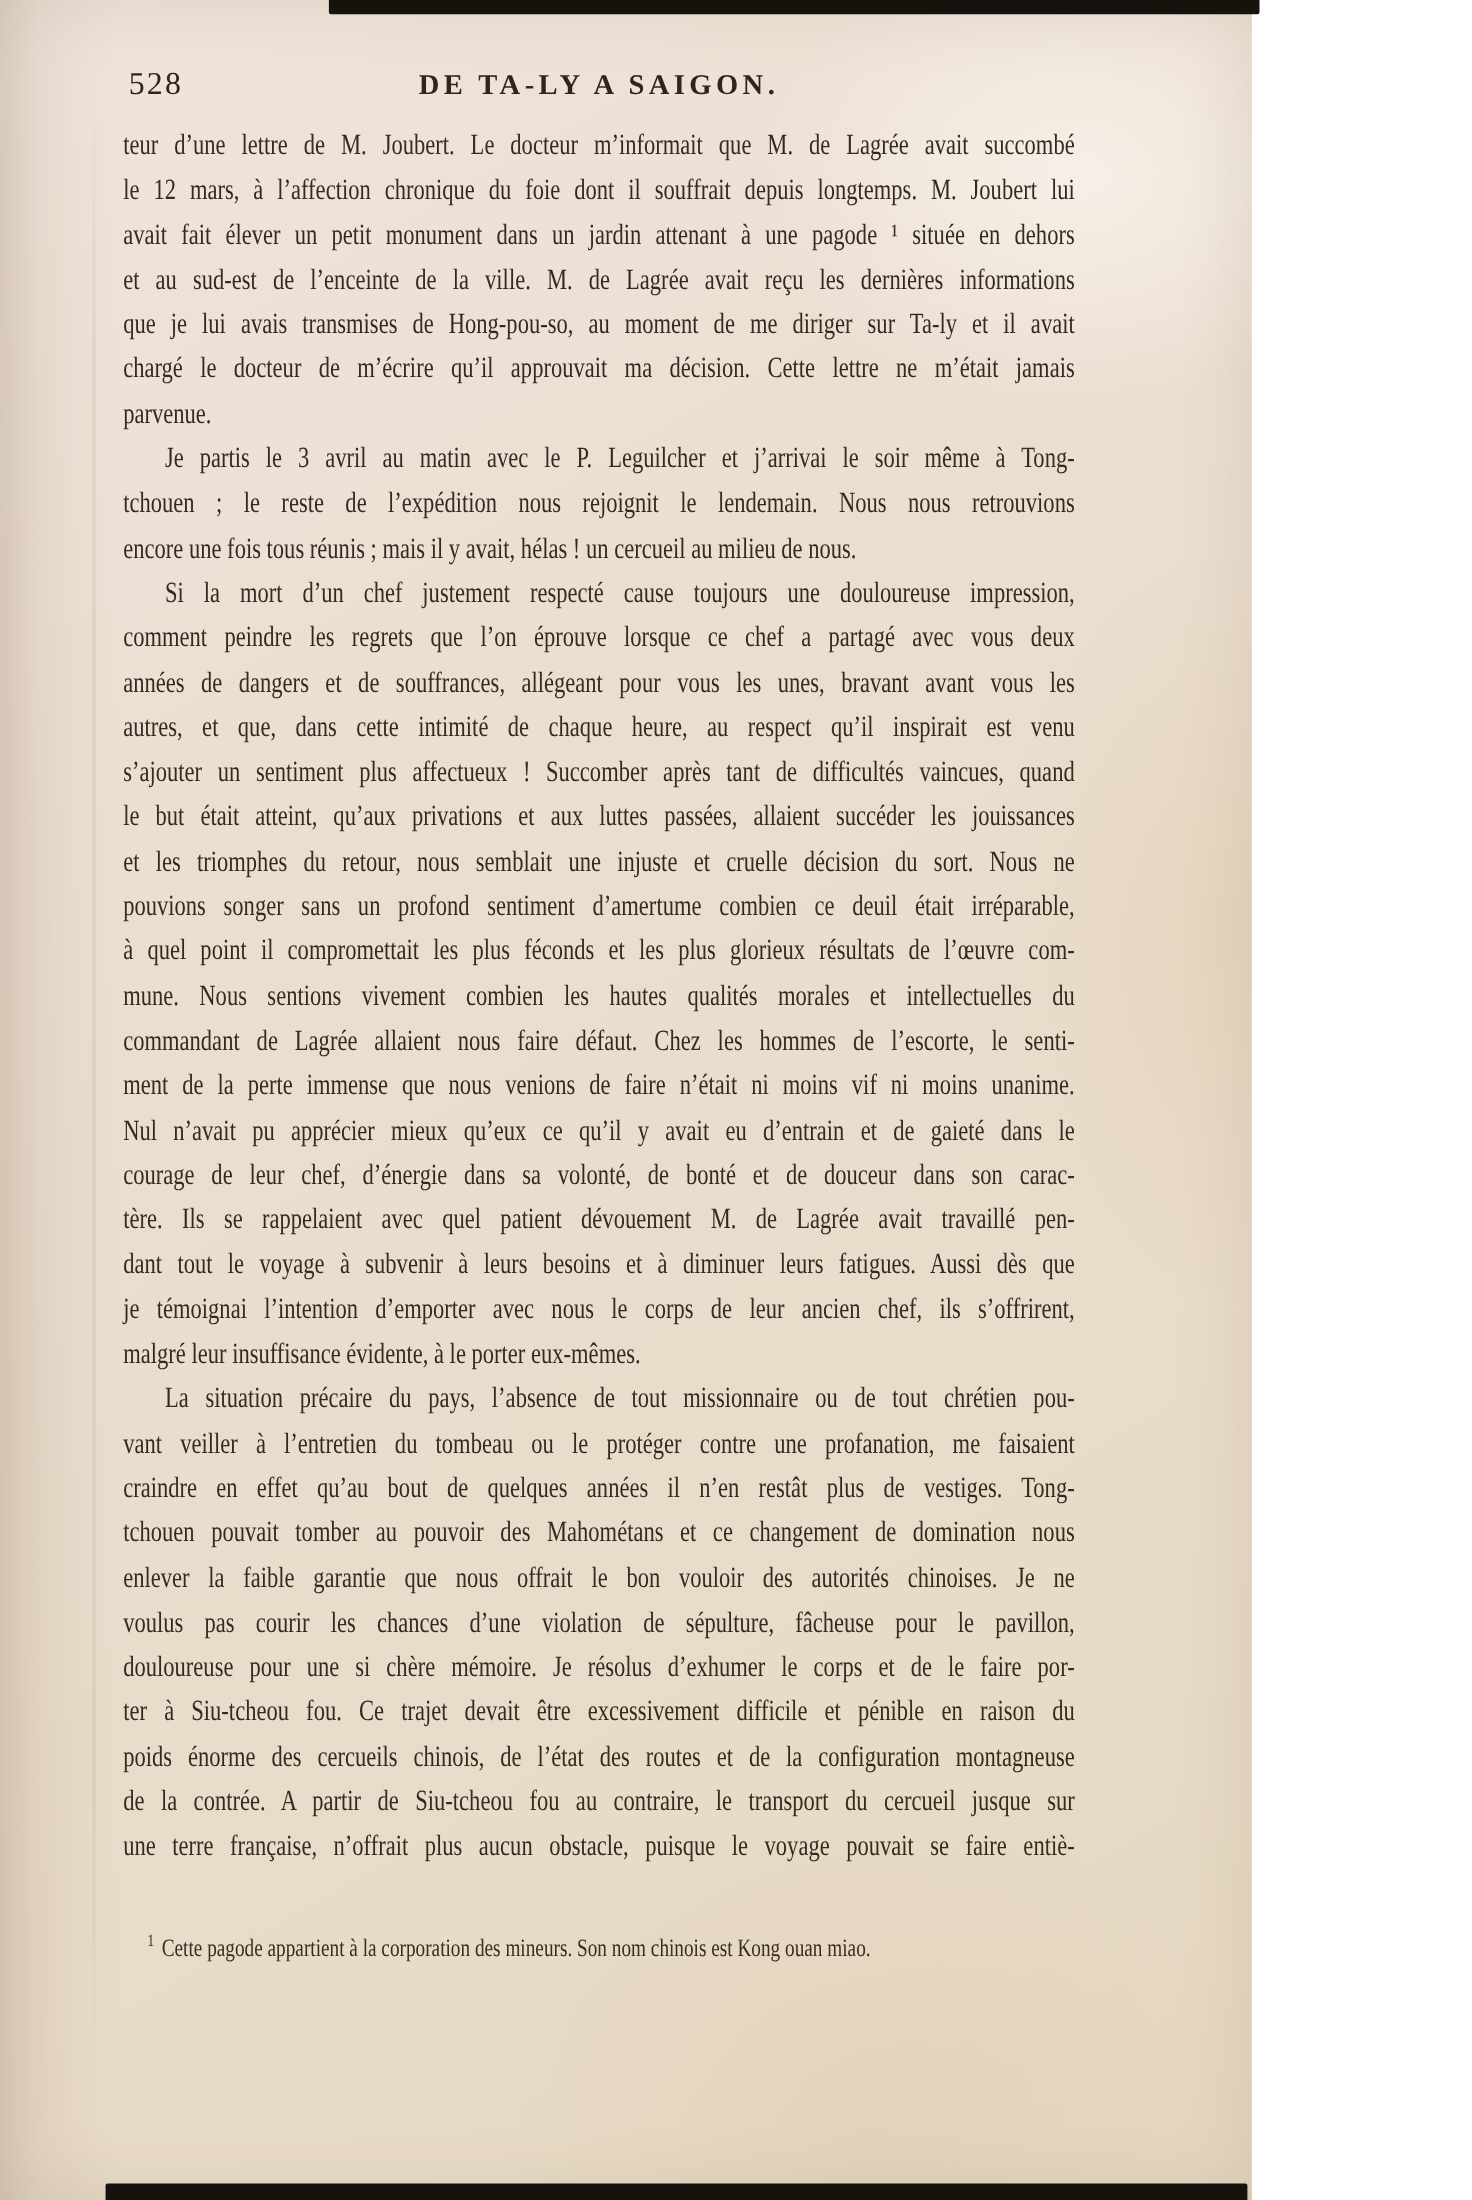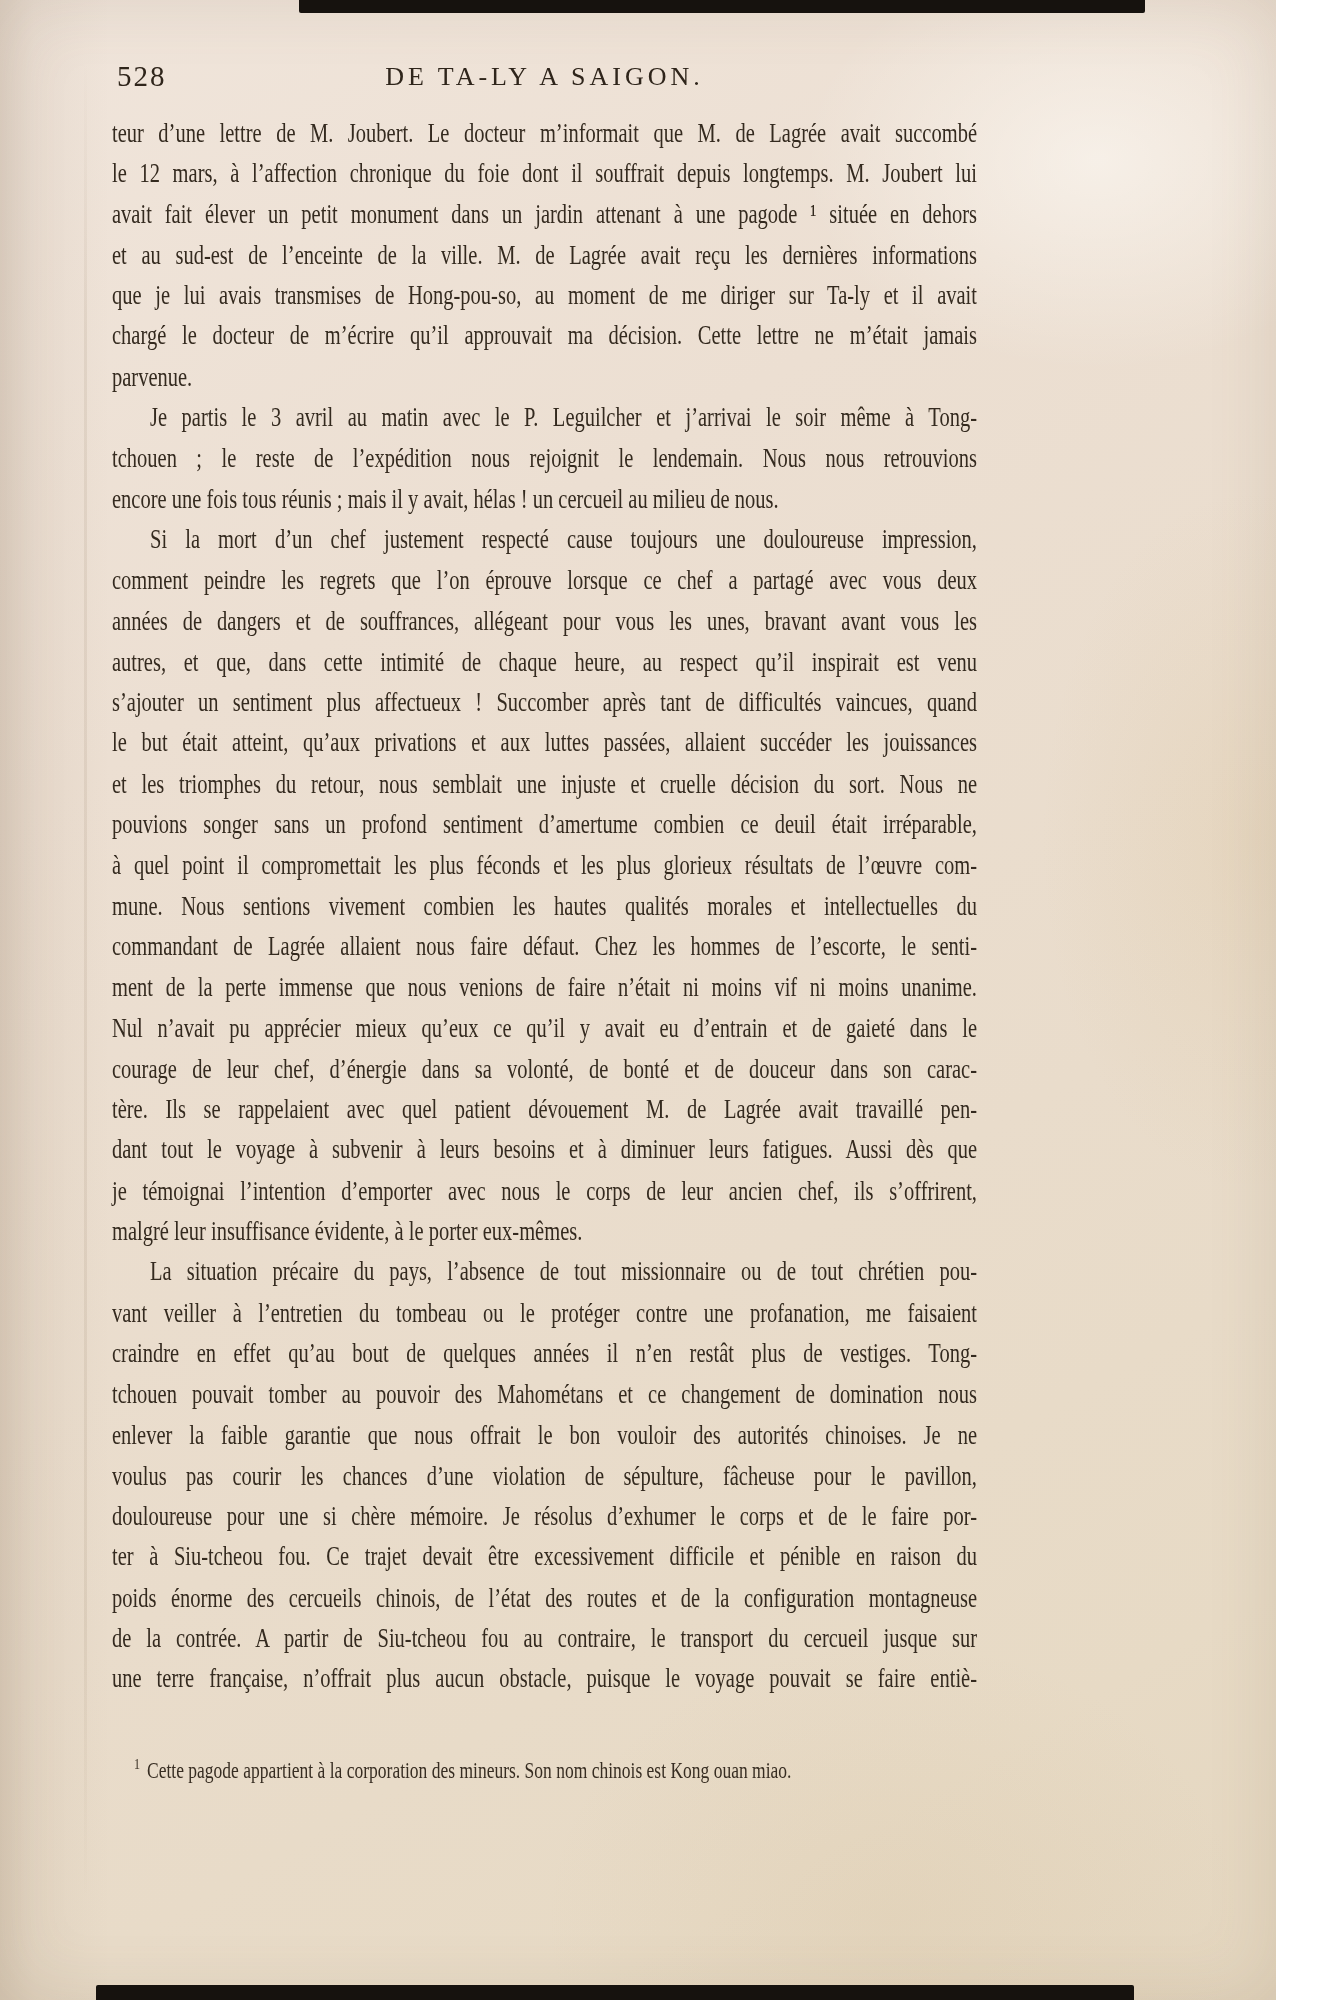--- a/index.html
+++ b/index.html
@@ -1,35 +1,35 @@
 <!DOCTYPE html>
 <html><head>
 <meta charset="utf-8">
 <style>
   html,body{margin:0;padding:0;}
   body{width:1338px;height:2000px;position:relative;overflow:hidden;
        font-family:"Liberation Serif","DejaVu Serif",serif;}
-  .page{position:absolute;inset:0;width:1276px;height:2000px;
+  .page{position:absolute;inset:0;width:1138px;height:2000px;
     background:
       radial-gradient(ellipse 420px 300px at 86% 8%, rgba(255,253,249,0.55), rgba(255,253,249,0) 70%),
       radial-gradient(ellipse 300px 500px at 98% 42%, rgba(205,172,110,0.14), rgba(205,172,110,0) 70%),
       radial-gradient(ellipse 500px 400px at 70% 96%, rgba(190,160,110,0.10), rgba(190,160,110,0) 70%),
       linear-gradient(90deg, rgba(140,115,90,0.16) 0px, rgba(140,115,90,0.07) 34px, rgba(140,115,90,0.0) 110px),
       linear-gradient(150deg, #f0e5db 0%, #ecdfd2 30%, #e9dccb 62%, #e7dac5 85%, #e4d6bf 100%);
     box-shadow: inset 0 0 70px rgba(115,92,62,0.14);
   }
   .bar{position:absolute;background:#16120e;}
   .bar.top{left:299px;top:0;width:846px;height:13px;border-radius:0 0 2px 2px;}
   .bar.bottom{left:96px;top:1985px;width:1038px;height:15px;border-radius:2px 2px 0 0;}
   .crease{position:absolute;left:84px;top:60px;width:3px;height:1840px;
     background:linear-gradient(180deg,rgba(120,95,65,0),rgba(120,95,65,0.10) 15%,rgba(120,95,65,0.10) 85%,rgba(120,95,65,0));}
   .ink{color:#342a1f;}
   .pagenum{position:absolute;left:117px;top:60px;font-size:29px;letter-spacing:2px;color:#2f251b;}
   .title{position:absolute;left:112px;top:62px;width:865px;text-align:center;
-    font-size:26px;letter-spacing:4px;color:#2f251b;}
+    font-size:26px;letter-spacing:4px;color:#2f251b;font-weight:bold;}
   .body-text{position:absolute;left:112px;top:113px;width:865px;
     font-size:20.5px;line-height:31.3px;color:#342a1f;
     transform:scaleY(1.3);transform-origin:0 0;
     text-rendering:optimizeLegibility;}
   .line{text-align:justify;text-align-last:justify;}
   .line.last{text-align-last:left;}
   .line.indent{text-indent:38px;}
   .footnote{margin-top:37px;font-size:17.5px;line-height:24px;text-indent:22px;color:#372d22;}
   .footnote sup{font-size:12px;margin-right:7px;}
 </style>

